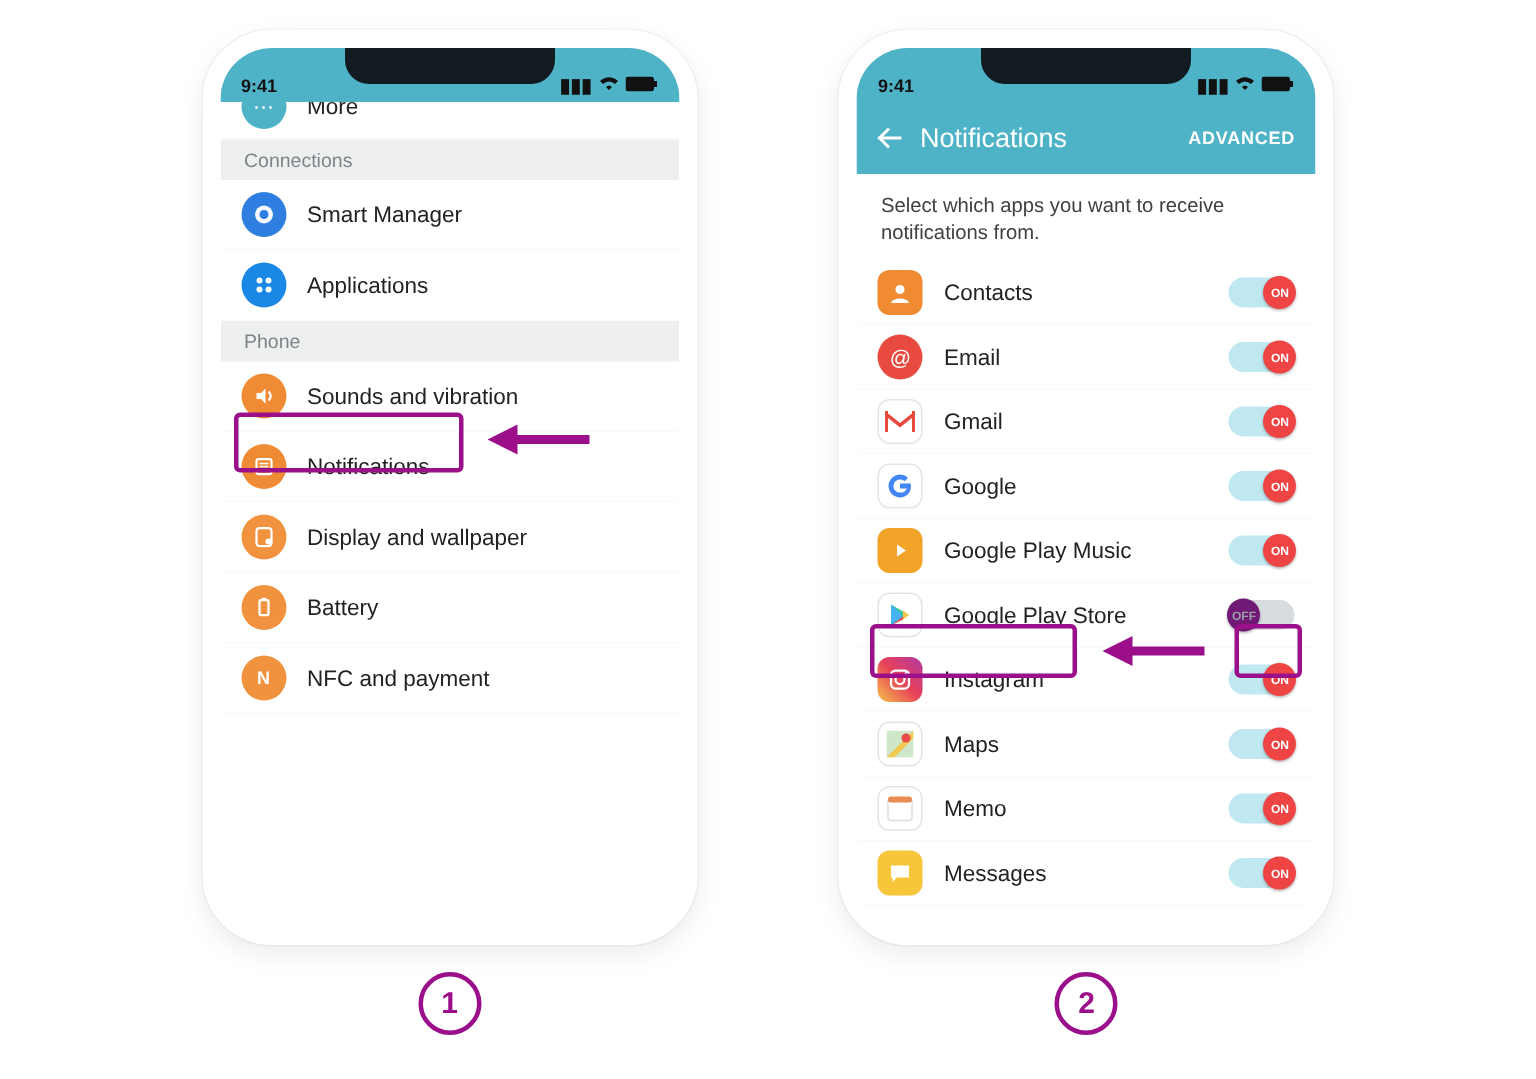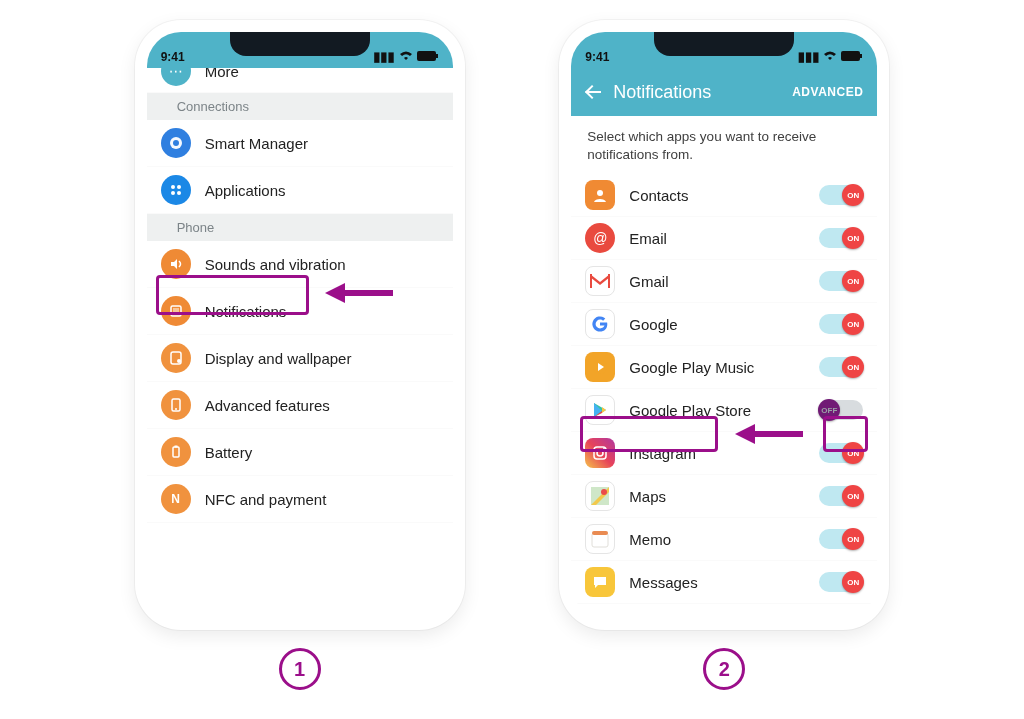--- a/index.html
+++ b/index.html
@@ -89,21 +89,21 @@
   }
   .back-arrow::after{
     content:"";position:absolute;left:3px;top:8px;width:13px;height:2px;background:#fff;
   }
   .scroll {
     height: calc(100% - 84px);
     overflow: hidden;
     background:#fff;
   }
   .section-header {
-    background:#eef0f0;color:#7c8488;font-size:13px;padding:6px 30px;
+    background:#eef0f0;color:#7c8488;font-size:13px;padding:6px 16px;
   }
   .row {
     display:flex;align-items:center;gap:14px;padding:8px 14px;
     min-height:44px;border-bottom:1px solid rgba(0,0,0,0.02);
   }
   .row.compact { min-height:40px; padding:6px 14px; }
   .icon-circ {
     width:30px;height:30px;border-radius:50%;display:flex;align-items:center;justify-content:center;
     color:#fff;flex:0 0 30px;font-size:14px;
   }
@@ -231,29 +231,20 @@
               <svg width="14" height="14" viewBox="0 0 14 14">
                   <rect x="2" y="1" width="10" height="12" rx="2" fill="none" stroke="#fff" stroke-width="1.5"></rect>
                   <circle cx="10" cy="10" r="2" fill="#fff"></circle>
                 </svg>
             </span>
             <span class="label">Display and wallpaper</span>
           </div>
           <div class="row">
             <span class="icon-circ c-orangeL">
               <svg width="14" height="14" viewBox="0 0 14 14">
-                  <rect x="3" y="1" width="8" height="12" rx="1.5" fill="none" stroke="#fff" stroke-width="1.5"></rect>
-                  <circle cx="7" cy="11" r="1" fill="#fff"></circle>
-                </svg>
-            </span>
-            <span class="label">Advanced features</span>
-          </div>
-          <div class="row">
-            <span class="icon-circ c-orangeL">
-              <svg width="14" height="14" viewBox="0 0 14 14">
                   <rect x="4" y="2" width="6" height="10" rx="1" fill="none" stroke="#fff" stroke-width="1.5"></rect>
                   <rect x="5.5" y="0.5" width="3" height="2" fill="#fff"></rect>
                 </svg>
             </span>
             <span class="label">Battery</span>
           </div>
           <div class="row">
             <span class="icon-circ c-orangeL" style="font-weight:700;font-size:12px;">N</span>
             <span class="label">NFC and payment</span>
           </div>

